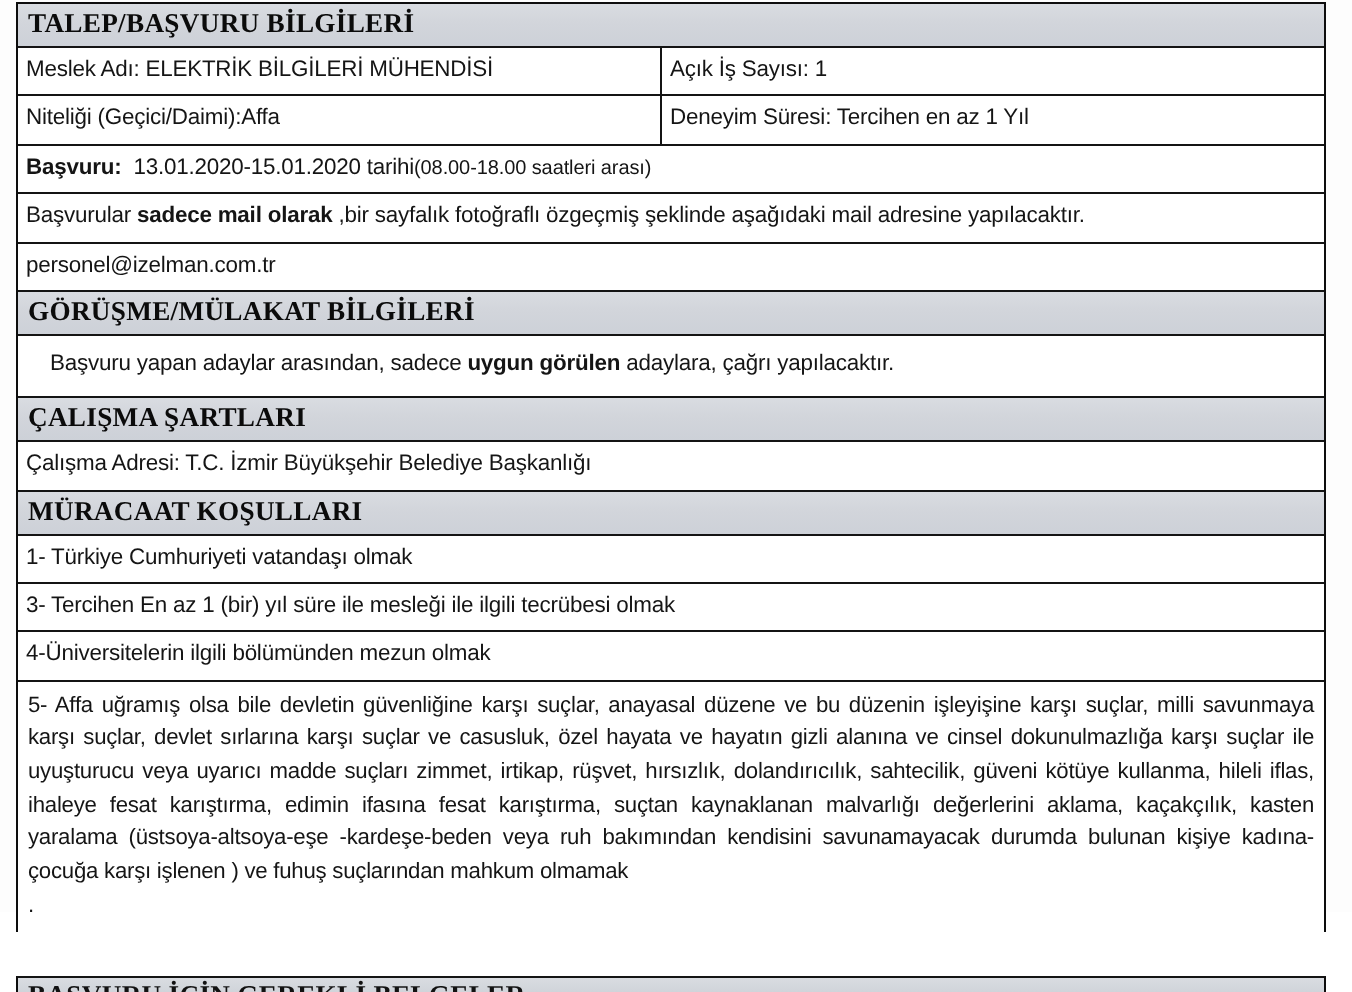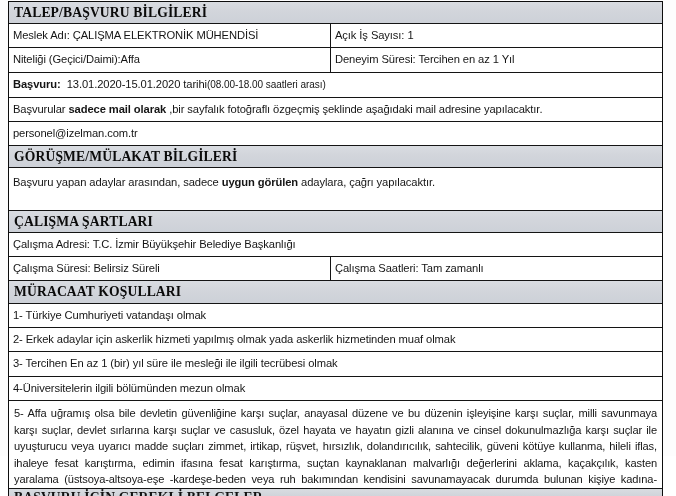--- a/index.html
+++ b/index.html
@@ -121,21 +121,21 @@
 
 <div class="page">
 
   <div class="doc">
 
     <div class="band">
       <span class="band-text">TALEP/BAŞVURU BİLGİLERİ</span>
     </div>
 
     <div class="row">
-      <div class="cell left r-pad">Meslek Adı: ÇALIŞMA ELEKTRONİK MÜHENDİSİ</div>
+      <div class="cell left r-pad">Meslek Adı: ELEKTRİK BİLGİLERİ MÜHENDİSİ</div>
       <div class="cell r-pad">Açık İş Sayısı:  1</div>
     </div>
 
     <div class="row">
       <div class="cell left r-pad">Niteliği (Geçici/Daimi):Affa</div>
       <div class="cell r-pad">Deneyim Süresi: Tercihen en az 1 Yıl</div>
     </div>
 
     <div class="row">
       <div class="cell r-pad">
@@ -151,47 +151,40 @@
 
     <div class="row">
       <div class="cell r-pad">personel@izelman.com.tr</div>
     </div>
 
     <div class="band">
       <span class="band-text">GÖRÜŞME/MÜLAKAT BİLGİLERİ</span>
     </div>
 
     <div class="row">
-      <div class="cell" style="padding-top:7px;padding-bottom:20px;">
+      <div class="cell" style="padding-top:7px;padding-bottom:9px;margin-left:12px;">
         <span>Başvuru yapan adaylar arasından,  sadece </span><b>uygun görülen</b><span> adaylara, çağrı yapılacaktır.</span>
       </div>
     </div>
 
     <div class="band">
       <span class="band-text">ÇALIŞMA ŞARTLARI</span>
     </div>
 
     <div class="row">
       <div class="cell r-pad">Çalışma Adresi: T.C. İzmir Büyükşehir Belediye Başkanlığı</div>
     </div>
 
-    <div class="row">
-      <div class="cell left r-pad">Çalışma Süresi: Belirsiz Süreli</div>
-      <div class="cell r-pad">Çalışma Saatleri: Tam zamanlı</div>
-    </div>
 
     <div class="band">
       <span class="band-text">MÜRACAAT KOŞULLARI</span>
     </div>
 
     <div class="row">
       <div class="cell r-pad">1- Türkiye Cumhuriyeti vatandaşı olmak</div>
-    </div>
-    <div class="row">
-      <div class="cell r-pad">2- Erkek adaylar için askerlik hizmeti yapılmış olmak yada askerlik hizmetinden muaf olmak</div>
     </div>
     <div class="row">
       <div class="cell r-pad">3- Tercihen En az 1 (bir) yıl süre ile mesleği ile ilgili tecrübesi olmak</div>
     </div>
     <div class="row">
       <div class="cell r-pad">4-Üniversitelerin ilgili bölümünden mezun olmak</div>
     </div>
 
     <div class="row">
       <div class="cell clause">

